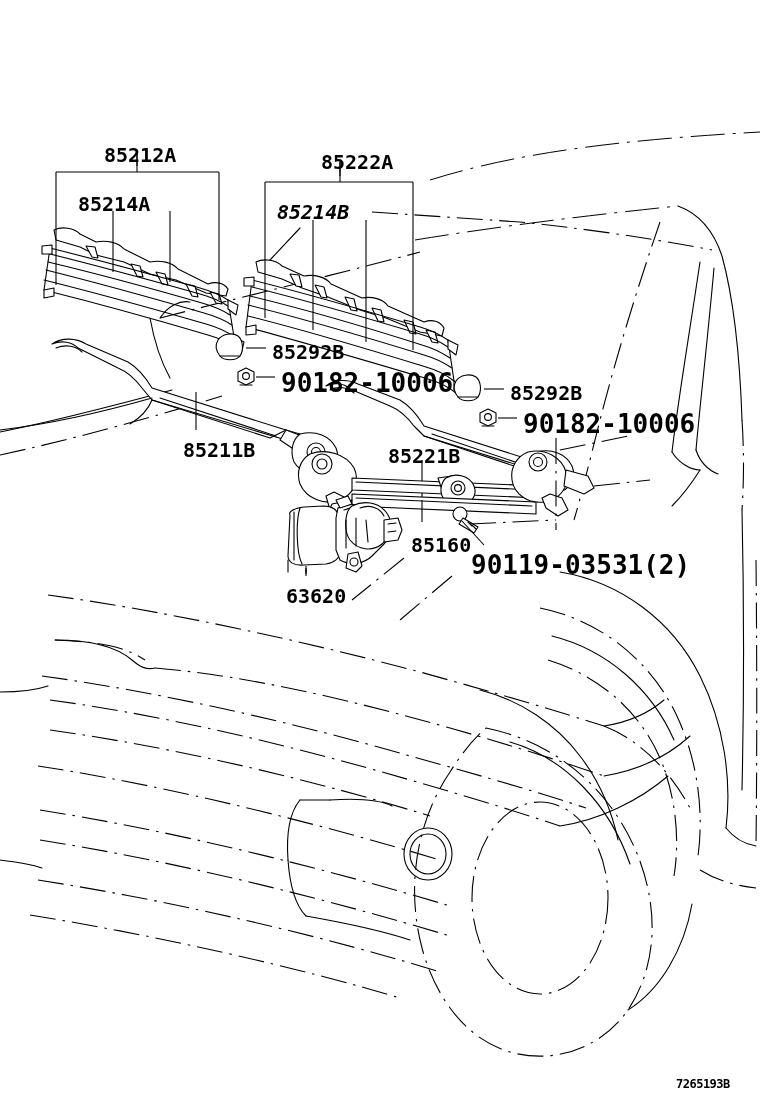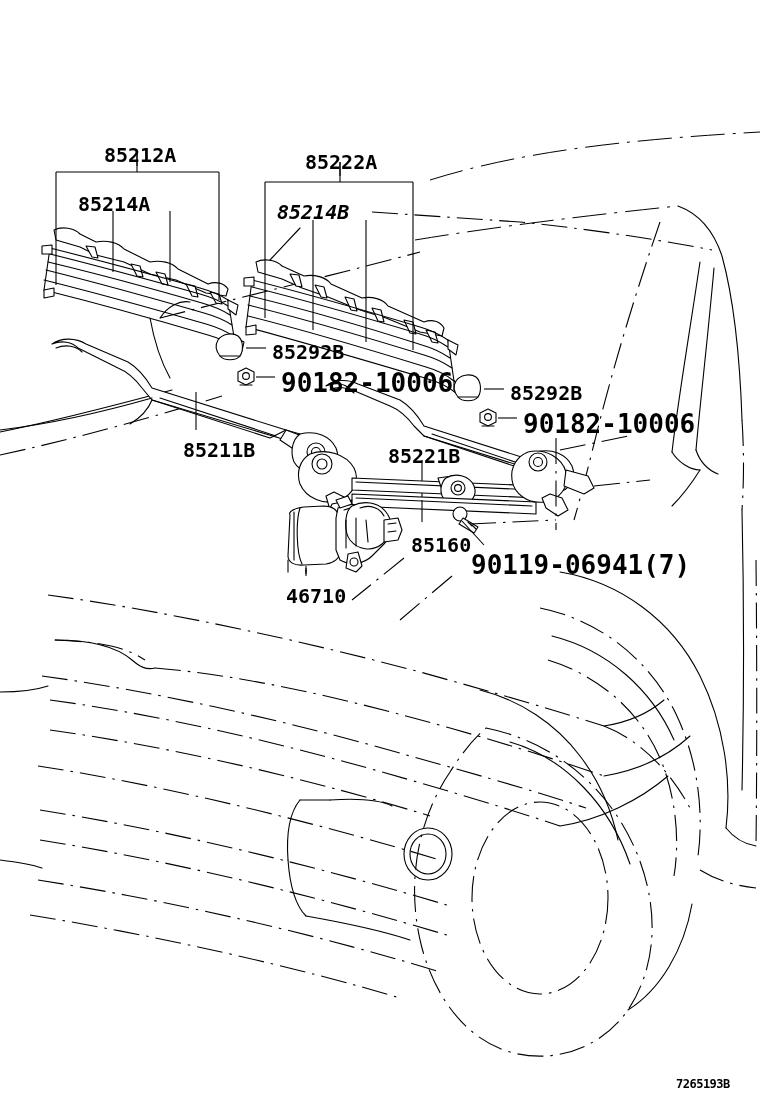--- a/index.html
+++ b/index.html
@@ -345,27 +345,27 @@
 
     <path class="ld" d="M306 568 L 306 572 L 306 572"></path>
     <path class="ld" d="M306 566 L 306 574"></path>
     <path class="ld" d="M306 570 L 306 576"></path>
 
     <path class="s" d="M288 560 L 288 572"></path>
   </svg>
 
   <div class="lbl lbl-l" style="left:104px; top:145px;">85212A</div>
   <div class="lbl lbl-l" style="left:78px; top:194px;">85214A</div>
-  <div class="lbl lbl-l" style="left:305px; top:152px;">85222A</div>
+  <div class="lbl lbl-l" style="left:321px; top:152px;">85222A</div>
   <div class="lbl lbl-l" style="left:277px; top:202px;font-style:italic;">85214B</div>
   <div class="lbl lbl-l" style="left:272px; top:342px;">85292B</div>
   <div class="lbl lbl-m" style="left:281px; top:370px;">90182-10006</div>
   <div class="lbl lbl-l" style="left:510px; top:383px;">85292B</div>
   <div class="lbl lbl-m" style="left:523px; top:411px;">90182-10006</div>
   <div class="lbl lbl-l" style="left:183px; top:440px;">85211B</div>
   <div class="lbl lbl-l" style="left:364px; top:446px;margin-left:24px;">85221B</div>
   <div class="lbl lbl-l" style="left:411px; top:535px;text-align:right;">85160</div>
-  <div class="lbl lbl-m" style="left:471px; top:552px;">90119-06941(7)</div>
-  <div class="lbl lbl-l" style="left:286px; top:586px;">46710</div>
+  <div class="lbl lbl-m" style="left:471px; top:552px;">90119-03531(2)</div>
+  <div class="lbl lbl-l" style="left:286px; top:586px;">63620</div>
 
   <div class="code" style="left:676px; top:1077px;">7265193B</div>
 
 </div>
 
 </body></html>

